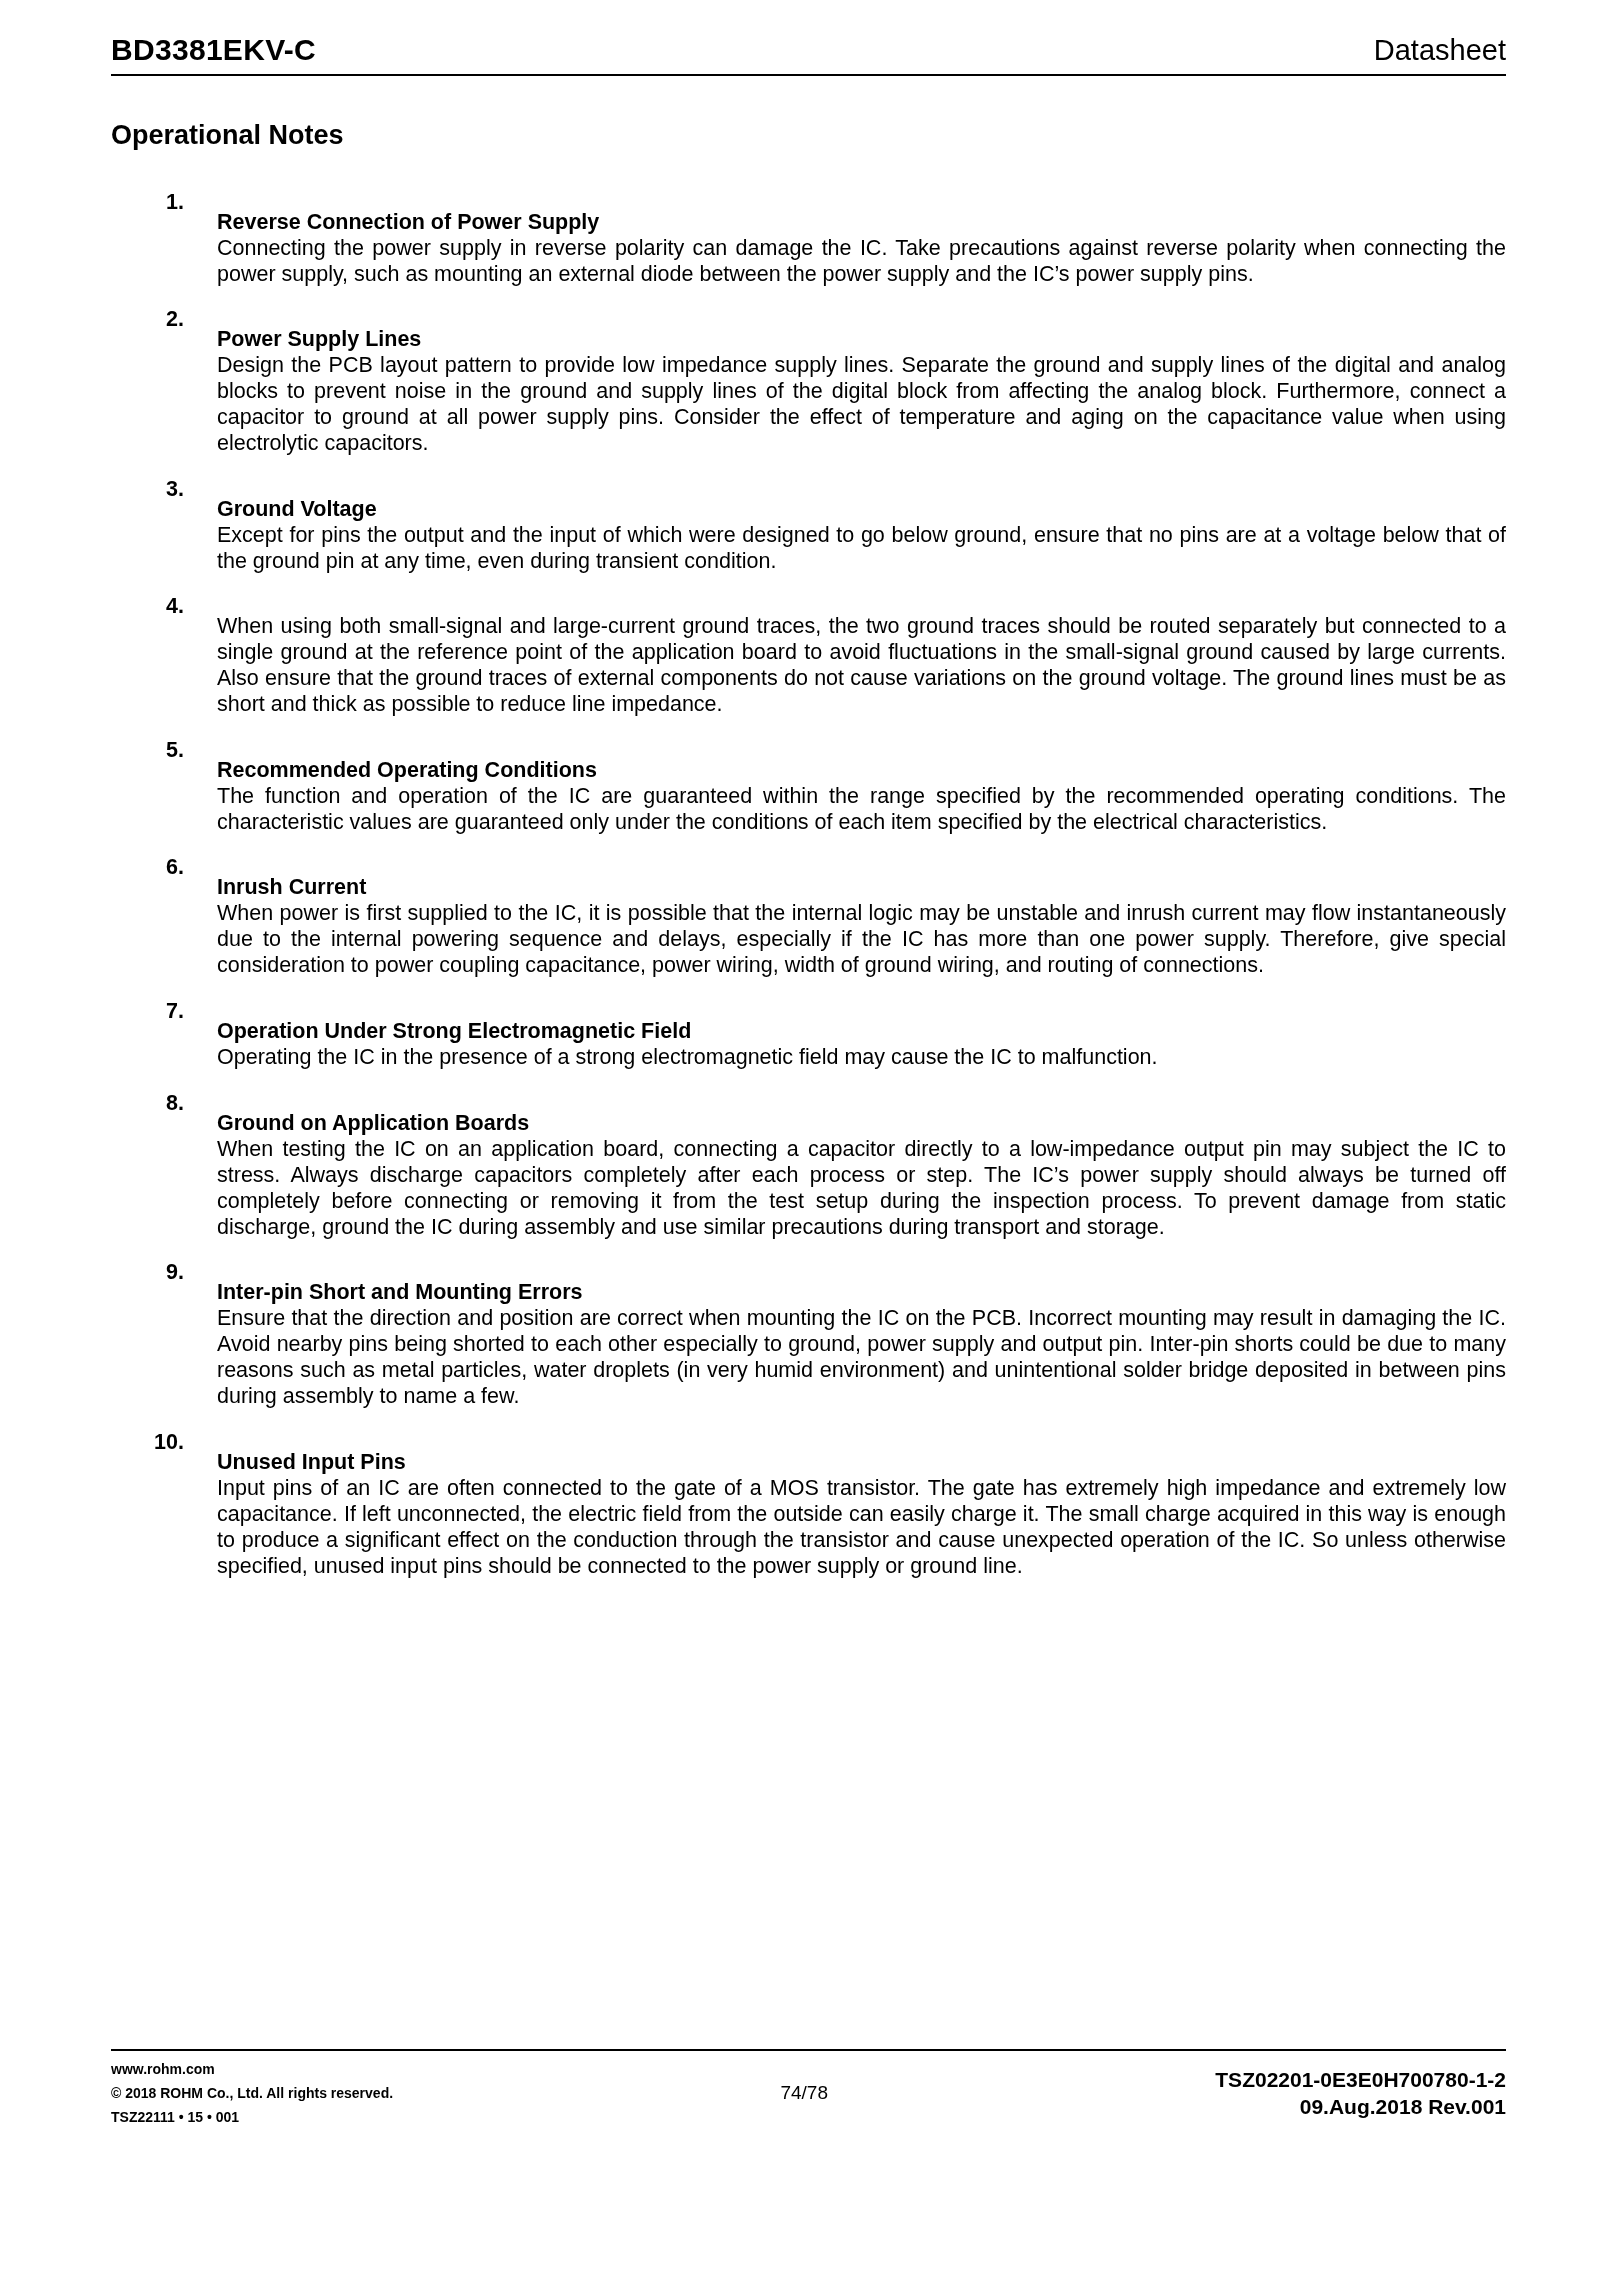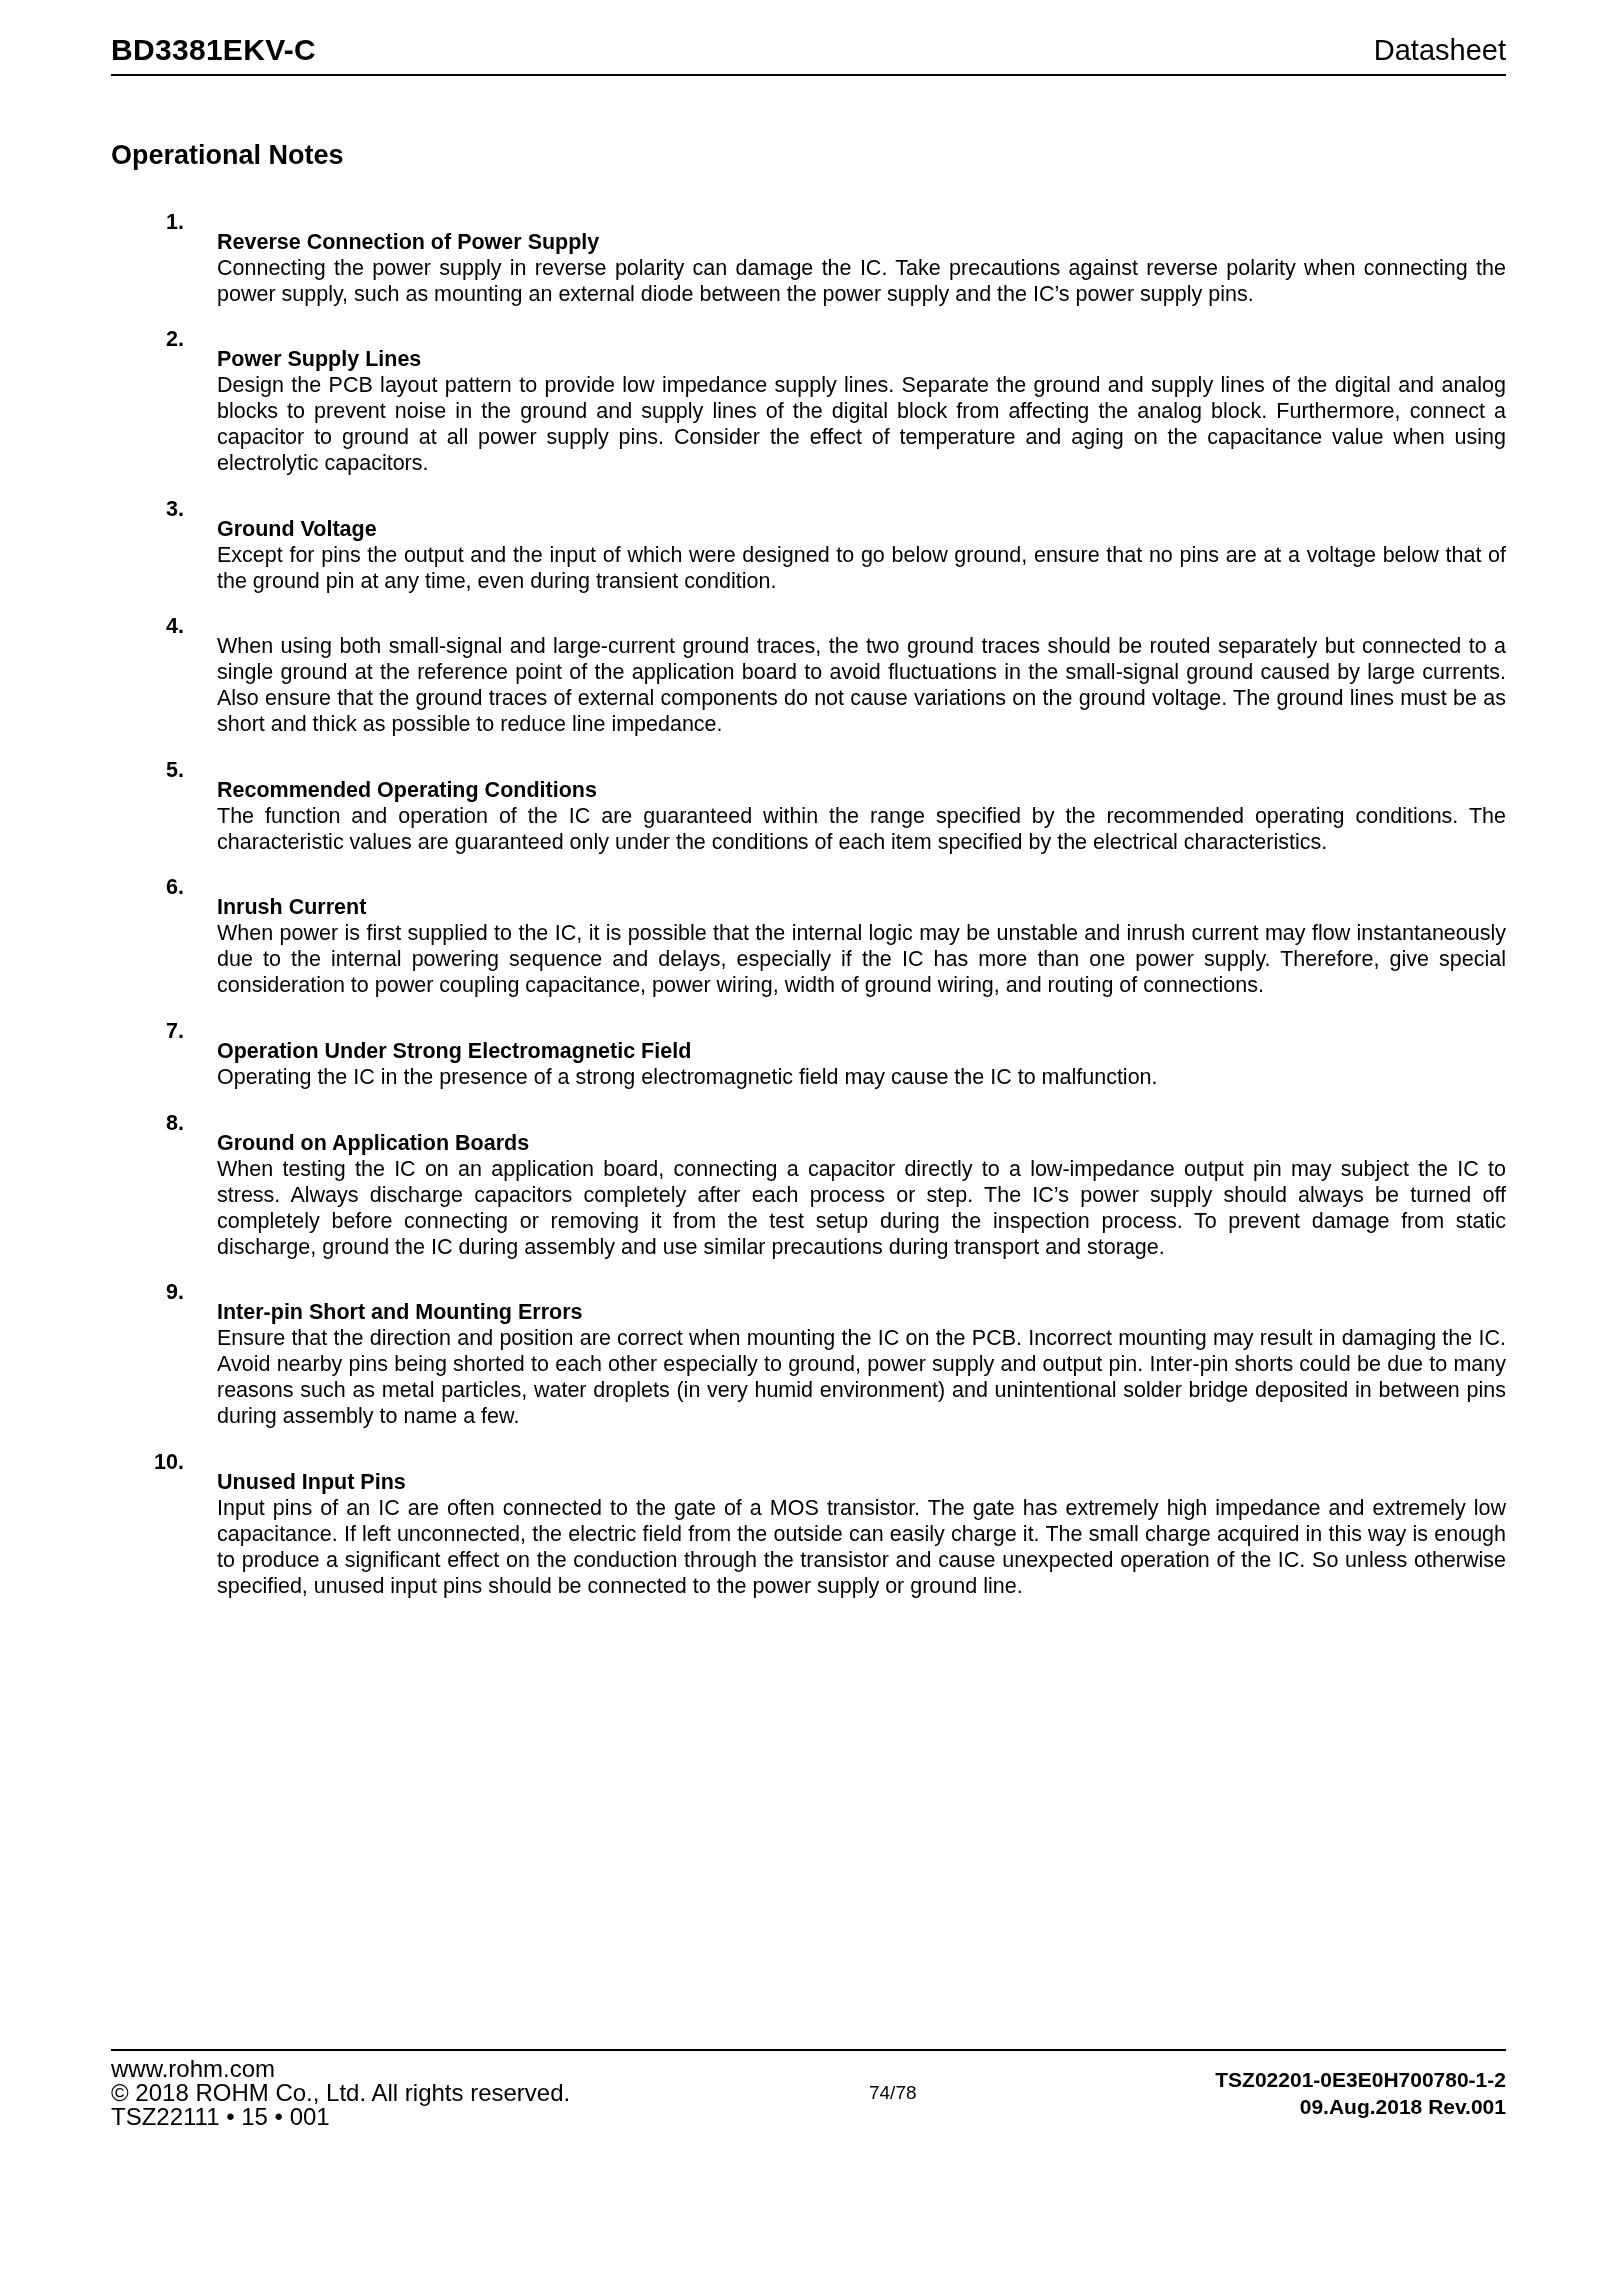--- a/index.html
+++ b/index.html
@@ -29,21 +29,21 @@
     font-size: 30px;
     font-weight: bold;
     letter-spacing: 0.3px;
   }
   .doc-type {
     font-size: 29px;
     font-weight: normal;
   }
   
   .page-title {
-    margin-top: 64px;
+    margin-top: 44px;
     font-size: 27px;
     font-weight: bold;
   }
   
   .notes {
     margin-top: 38px;
     display: flex;
     flex-direction: column;
     gap: 19.6px;
   }
@@ -77,22 +77,23 @@
   .footer-rule {
     border-top: 2px solid #000;
     margin-bottom: 6.5px;
   }
   .footer-row {
     display: flex;
     align-items: center;
     justify-content: space-between;
   }
   .footer-left {
-    font-size: 24px;
+    font-size: 14px;
     line-height: 24px;
+    font-weight: bold;
   }
   .footer-center {
     font-size: 19px;
     text-align: center;
     align-self: center;
   }
   .footer-right {
     font-size: 21px;
     font-weight: bold;
     line-height: 27px;

